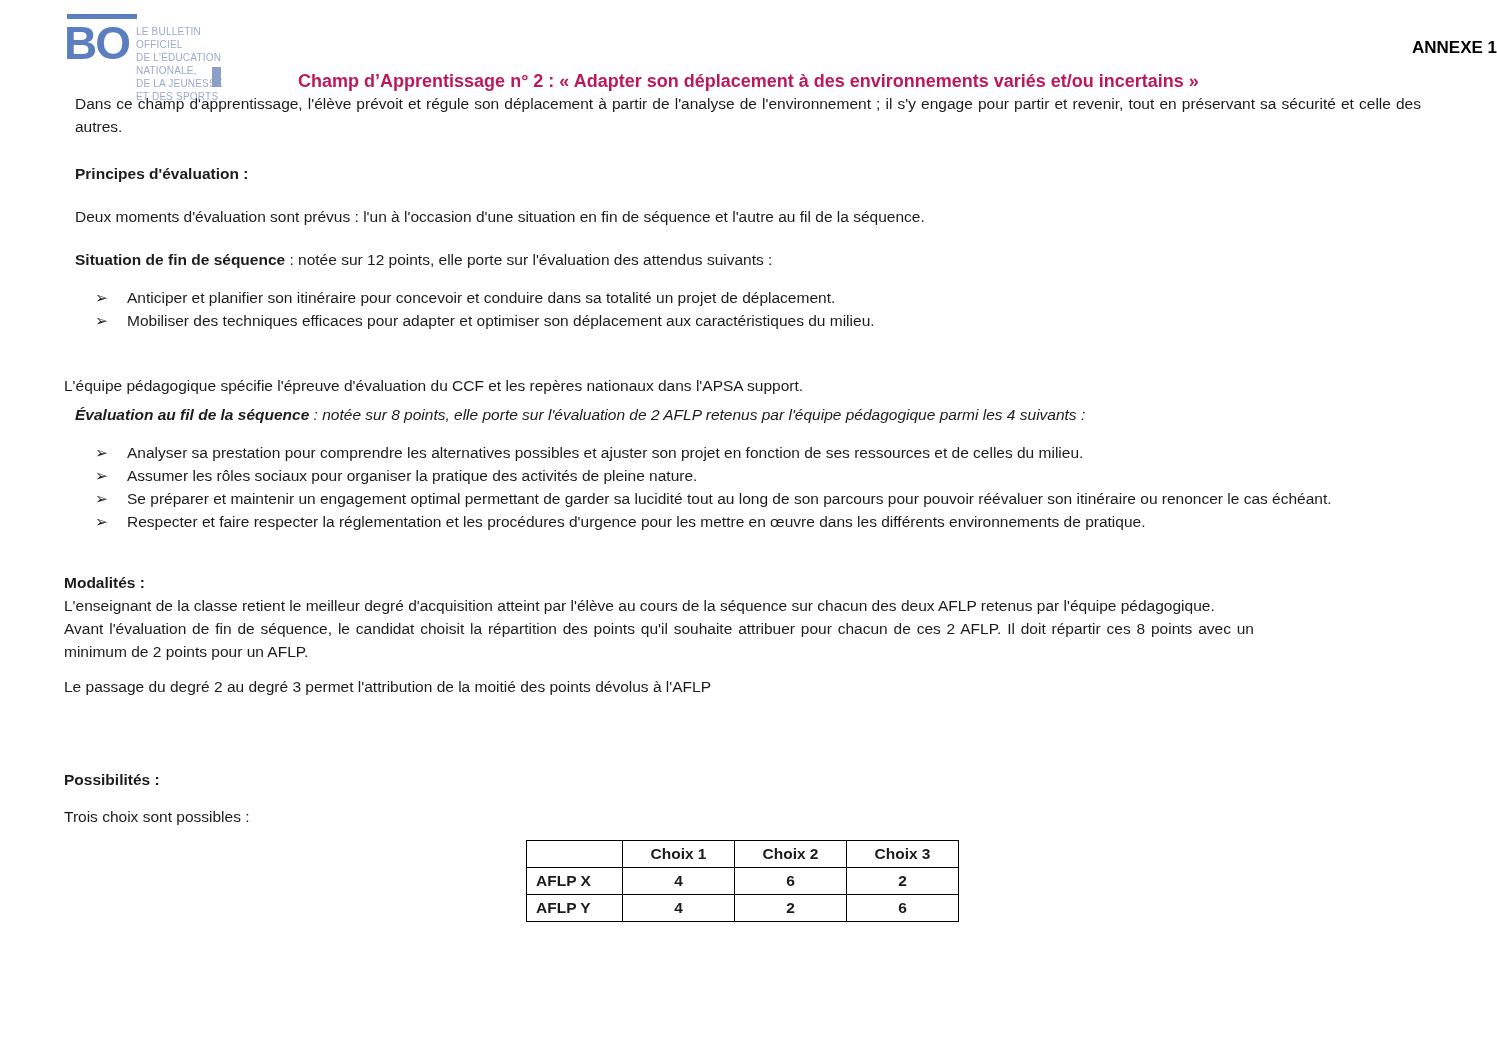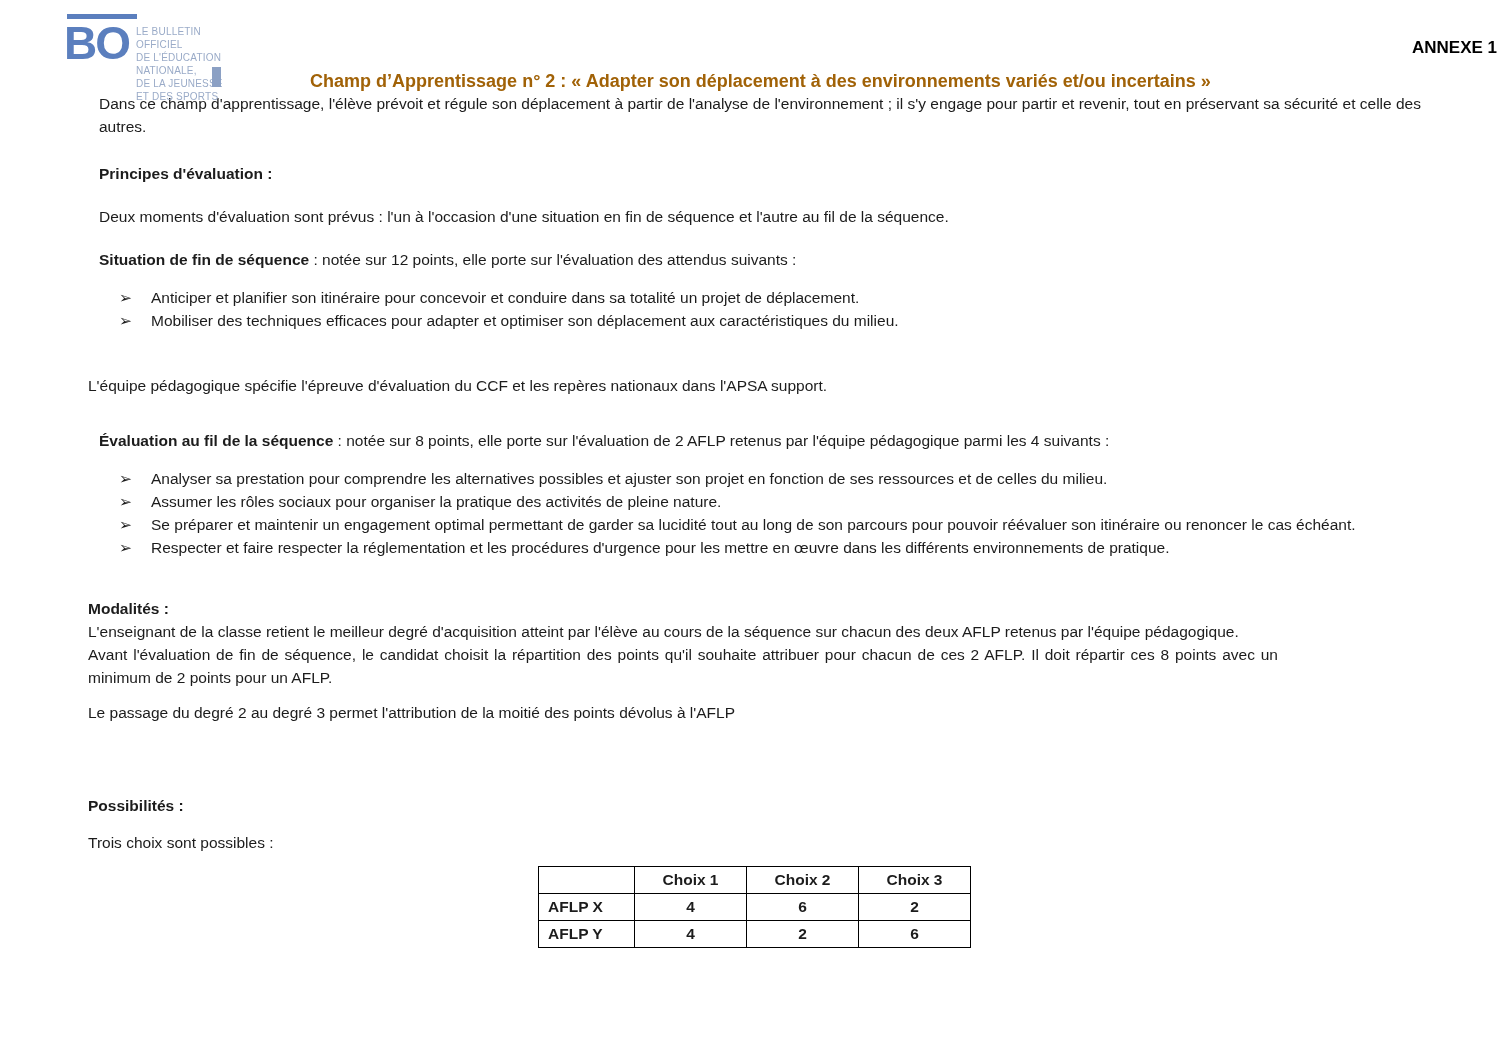--- a/index.html
+++ b/index.html
@@ -6,47 +6,46 @@
   html, body { background: #ffffff; }
   .page {
     width: 1497px;
     height: 992px;
     background: #ffffff;
     font-family: "Liberation Sans", sans-serif;
     font-size: 15.5px;
     color: #1c1c1c;
     position: relative;
     overflow: hidden;
-    padding-left: 24px;
   }
 
   
   .logo { position: absolute; left: 64px; top: 14px; width: 180px; }
   .logo-bar { width: 70px; height: 5px; background: #5b7fbe; margin-left: 3px; margin-bottom: 3px; }
   .logo-row { display: flex; align-items: flex-start; }
   .logo-bo { font-size: 46px; font-weight: bold; color: #5b7fbe; line-height: 0.95; letter-spacing: -2px; }
   .logo-tagline { font-size: 10px; color: #9aabc8; line-height: 1.3; margin-left: 7px; padding-top: 3px; text-transform: uppercase; letter-spacing: 0.2px; }
   .logo-block { position: absolute; left: 148px; top: 53px; width: 9px; height: 20px; background: #8ba0c4; }
 
   
   .header { padding-top: 38px; text-align: center; }
   .title { font-weight: bold; font-size: 17px; color: #000000; text-align: right; }
-  .subtitle { font-weight: bold; font-size: 18px; margin-top: 13px; color: #a16207; }
+  .subtitle { font-weight: bold; font-size: 18px; margin-top: 13px; color: #be185d; }
 
   
   .body { padding: 0 76px 0 64px; }
   .ind { margin-left: 11px; }
   p, .hd { line-height: 23px; }
   .hd { font-weight: bold; }
   .intro { margin-top: 0; text-align: justify; }
   .h-principes { margin-top: 24px; }
   .p-deux { margin-top: 20px; }
   .p-situation { margin-top: 20px; }
   .p-ccf { margin-top: 42px; }
-  .p-fil { margin-top: 32px; }
+  .p-fil { margin-top: 6px; font-style: italic; }
   .h-modalites { margin-top: 38px; }
   .p-moda { text-align: justify; max-width: 1190px; }
   .p-moda-3 { margin-top: 12px; }
   .h-poss { margin-top: 70px; }
   .p-trois { margin-top: 14px; }
 
   ul.arrows { list-style: none; margin-top: 16px; }
   ul.arrows li { display: flex; line-height: 22px; margin-bottom: 1px; }
   ul.arrows .arrow { flex: 0 0 32px; padding-left: 31px; box-sizing: content-box; width: 0; }
   ul.arrows .arrow span { display: inline-block; width: 32px; }

